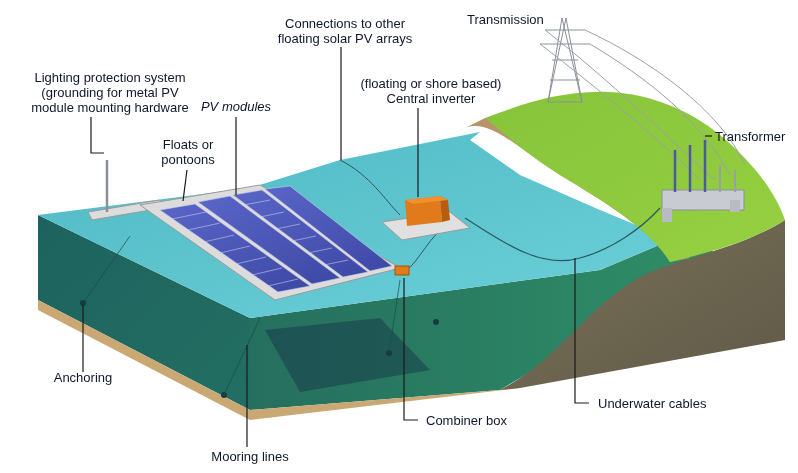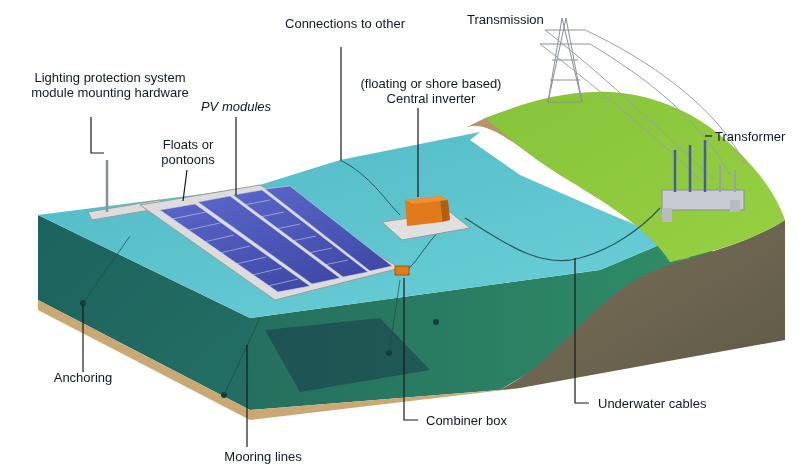--- a/index.html
+++ b/index.html
@@ -151,42 +151,44 @@
     <line x1="705" y1="136" x2="712" y2="136"></line>
     <line x1="83" y1="305" x2="83" y2="372"></line>
     <line x1="247" y1="345" x2="247" y2="447"></line>
     <polyline points="404,278 404,420 418,420"></polyline>
     <polyline points="575,258 575,403 589,403"></polyline>
   </g>
 </svg>
 
 <div class="label" style="left:20px; top:70px; width:180px;">
   <div>Lighting protection system</div>
+  <div>(grounding for metal PV</div>
   <div>module mounting hardware</div>
 </div>
 
 <div class="label" style="left:196px; top:99px; width:80px;font-style:italic;">PV modules</div>
 
 <div class="label" style="left:155px; top:137px; width:66px;">
   <div>Floats or</div>
   <div>pontoons</div>
 </div>
 
 <div class="label" style="left:270px; top:16px; width:150px;">
   <div>Connections to other</div>
+  <div>floating solar PV arrays</div>
 </div>
 
 <div class="label" style="left:356px; top:76px; width:150px;">
   <div>(floating or shore based)</div>
   <div>Central inverter</div>
 </div>
 
 <div class="label left" style="left:467px; top:12px;">Transmission</div>
 
 <div class="label left" style="left:715px; top:129px;">Transformer</div>
 
 <div class="label" style="left:48px; top:370px; width:70px;">Anchoring</div>
 
-<div class="label" style="left:210px; top:449px; width:80px;margin-left:13px;">Mooring lines</div>
+<div class="label" style="left:210px; top:449px; width:80px;">Mooring lines</div>
 
 <div class="label left" style="left:426px; top:413px;">Combiner box</div>
 
 <div class="label left" style="left:598px; top:396px;">Underwater cables</div>
 
 </body></html>

